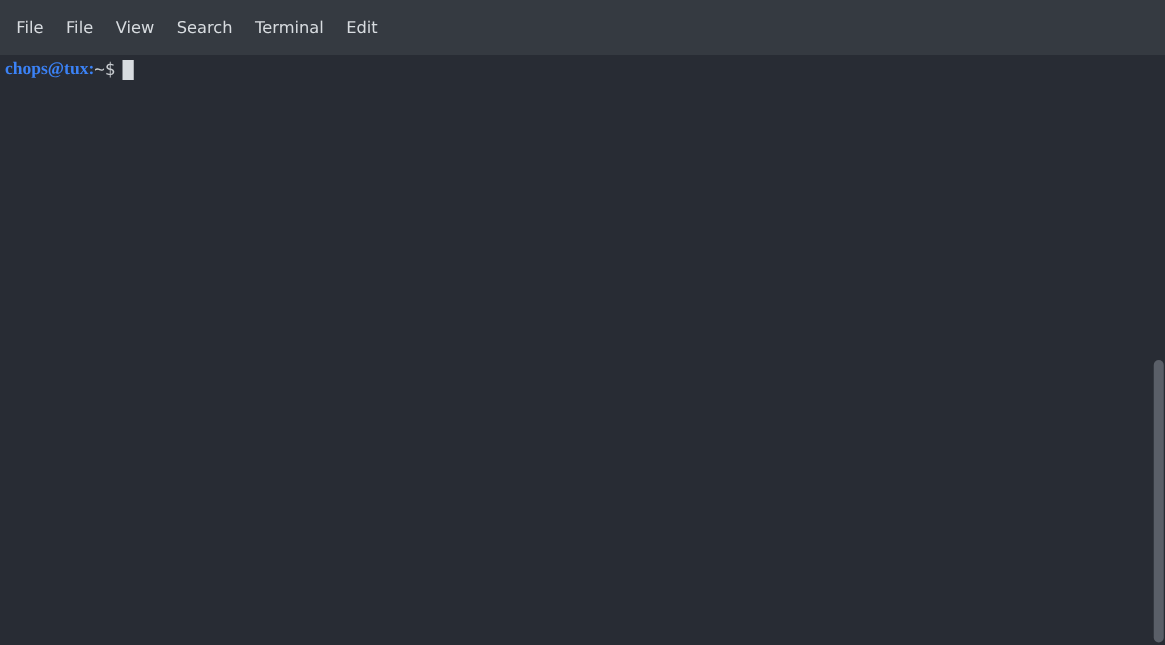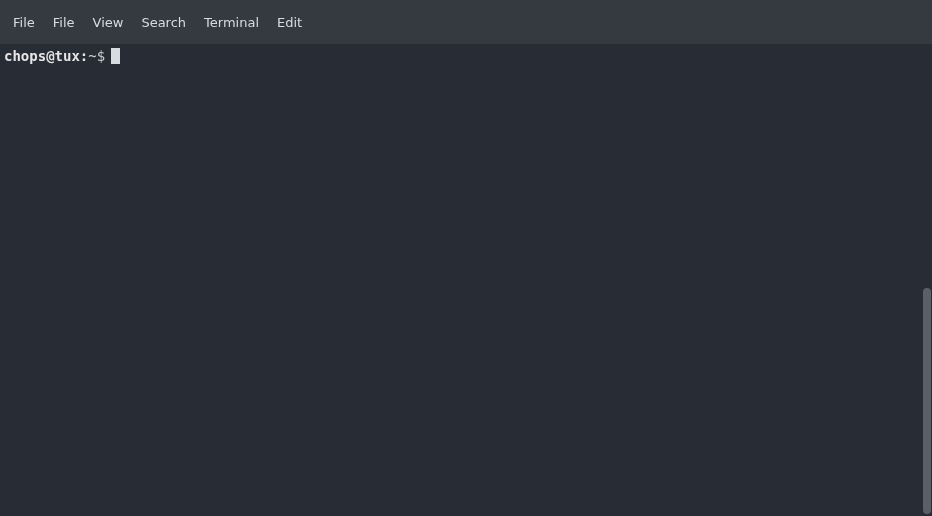--- a/index.html
+++ b/index.html
@@ -37,22 +37,23 @@
       font-size: 14px;
       line-height: 20px;
       padding: 2px 4px;
     }
     .prompt-line {
       display: flex;
       align-items: center;
       white-space: pre;
     }
     .prompt-userhost {
-      color: #e5e5e5;
+      color: #3b82f6;
       font-weight: bold;
+      font-family: Liberation Serif, serif;
     }
     .prompt-path {
       color: #c8ccd0;
     }
     .prompt-dollar {
       color: #c8ccd0;
     }
     .cursor-block {
       display: inline-block;
       width: 9px;

